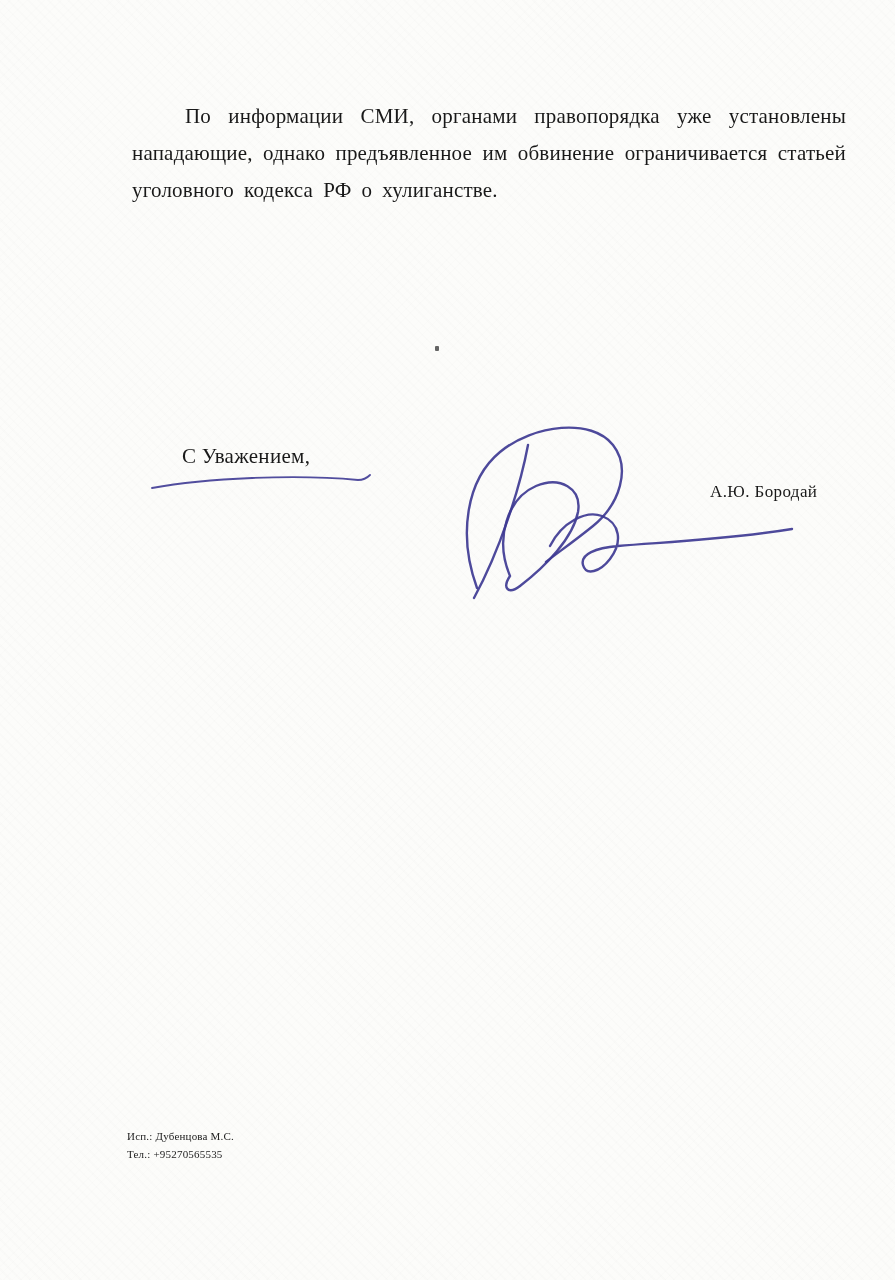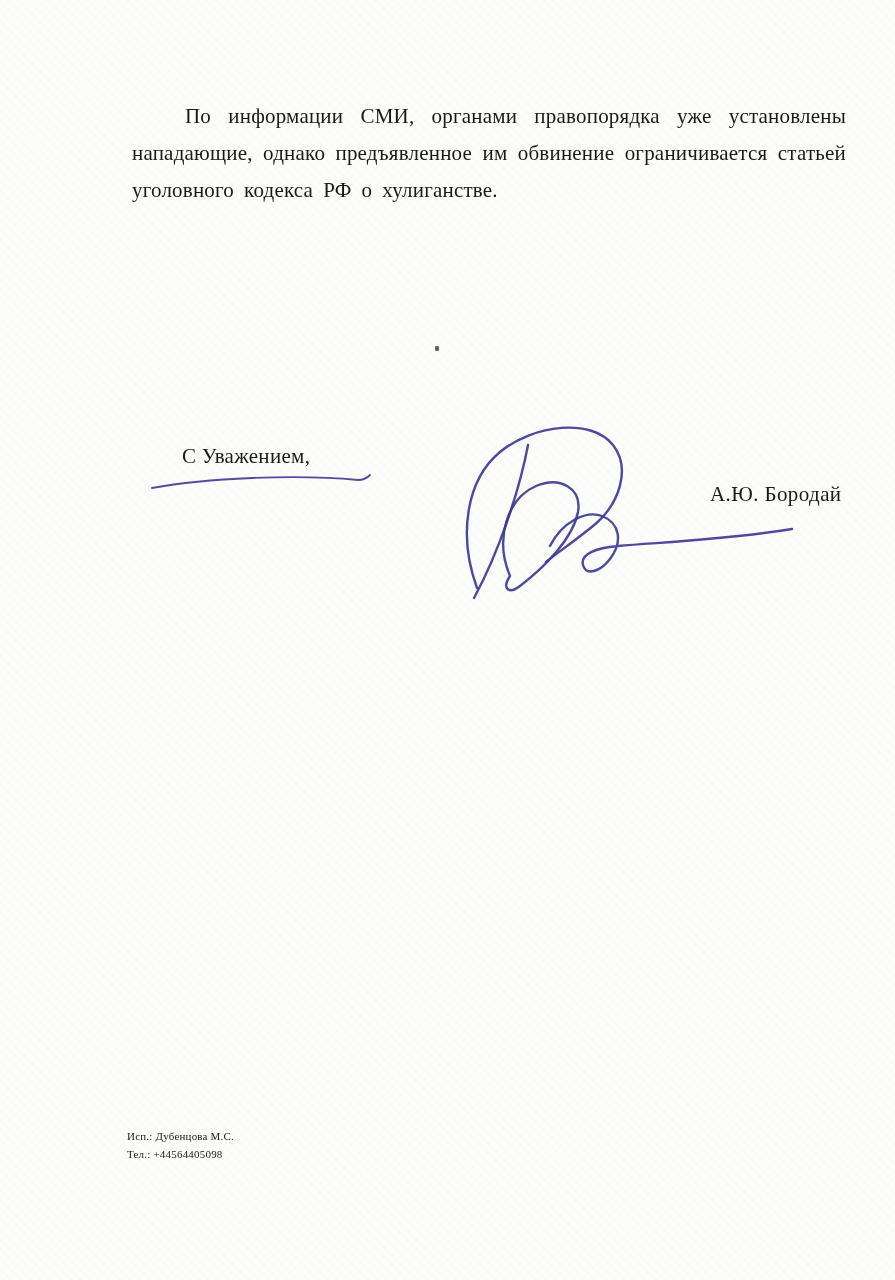--- a/index.html
+++ b/index.html
@@ -64,21 +64,21 @@
     position: absolute;
     left: 450px;
     top: 418px;
     width: 360px;
     height: 195px;
   }
   .signer-name {
     position: absolute;
     left: 710px;
     top: 482px;
-    font-size: 21px;
+    font-size: 17px;
     letter-spacing: 0.4px;
     color: #191919;
     white-space: nowrap;
   }
   .footer-block {
     position: absolute;
     left: 127px;
     top: 1127px;
     font-size: 11px;
     line-height: 18px;
@@ -107,16 +107,16 @@
     <path d="M78 27 C70 70, 50 132, 24 180" stroke-width="2.4" opacity="0.92" stroke="#3e3a93"></path>
     <path d="M27 170 C8 118, 16 62, 50 34 C84 6, 142 0, 163 27 C181 50, 170 86, 143 108 C122 125, 103 138, 96 144" stroke-width="2.4" opacity="0.92" stroke="#3e3a93"></path>
     <path d="M60 158 C44 120, 58 80, 86 68 C110 58, 132 70, 128 94 C123 120, 96 148, 70 168 C58 177, 52 170, 60 158" stroke-width="2.4" opacity="0.92" stroke="#3e3a93"></path>
     <path d="M100 128 C112 104, 136 92, 152 98 C170 105, 173 124, 160 141 C150 154, 136 158, 133 147 C130 136, 146 130, 168 128 C215 124, 275 122, 342 111" stroke-width="2.4" opacity="0.92" stroke="#3e3a93"></path>
   </svg>
 
   <div class="signer-name">А.Ю. Бородай</div>
 
   <div class="footer-block">
     <div>Исп.: Дубенцова М.С.</div>
-    <div>Тел.: +44564405098</div>
+    <div>Тел.: +95270565535</div>
   </div>
 
 </div>
 
 </body></html>

